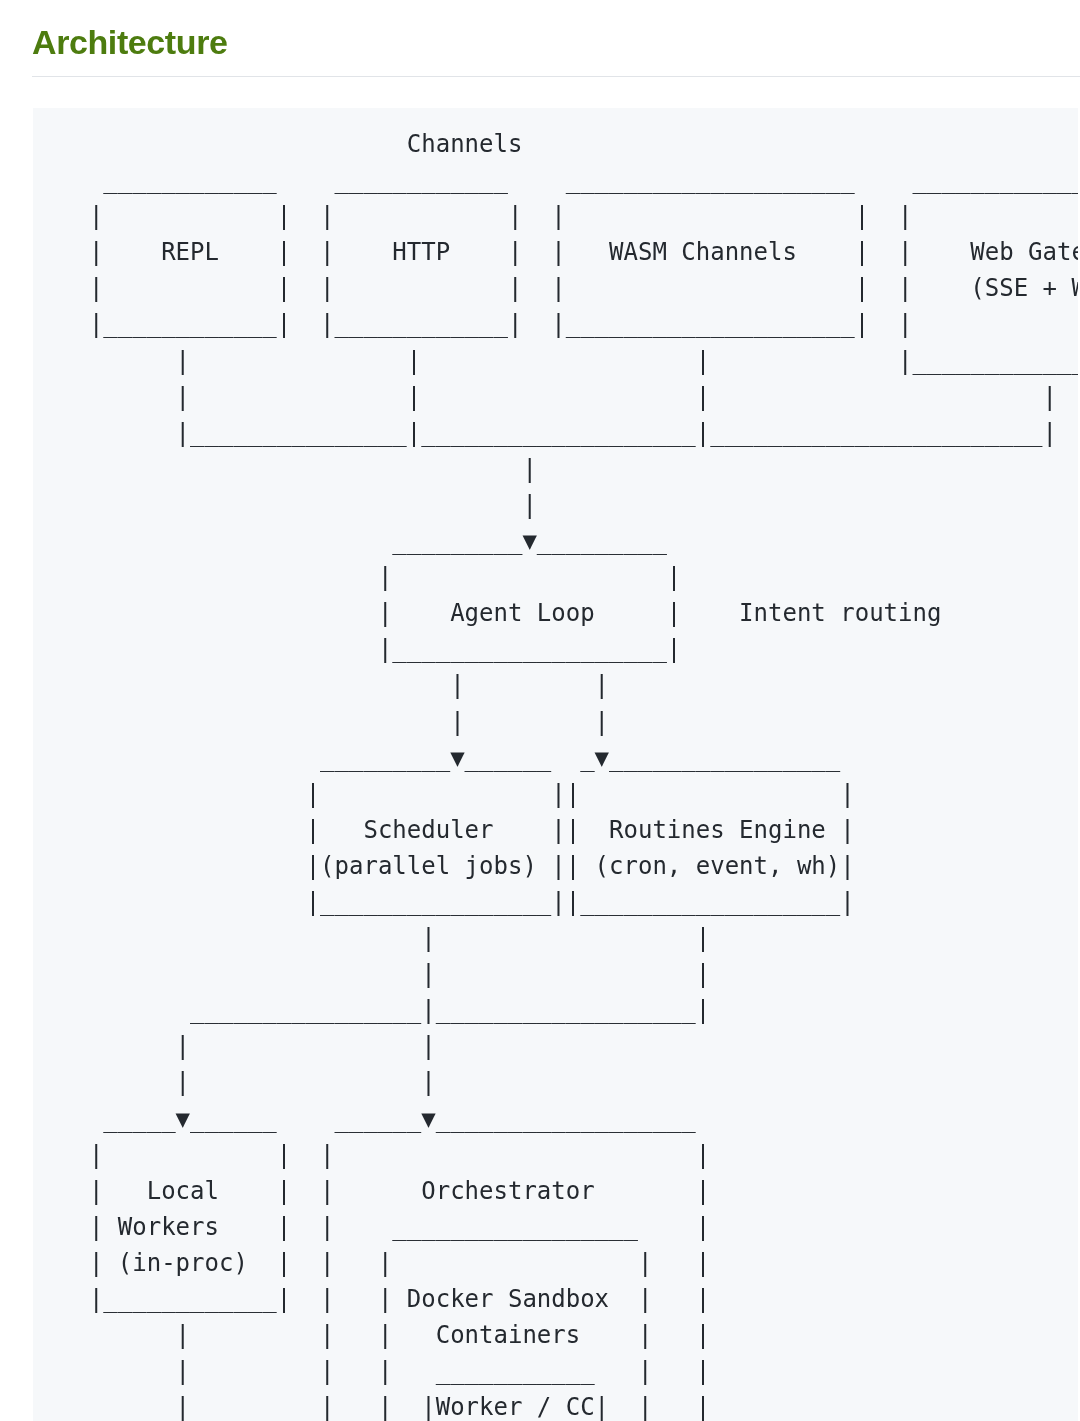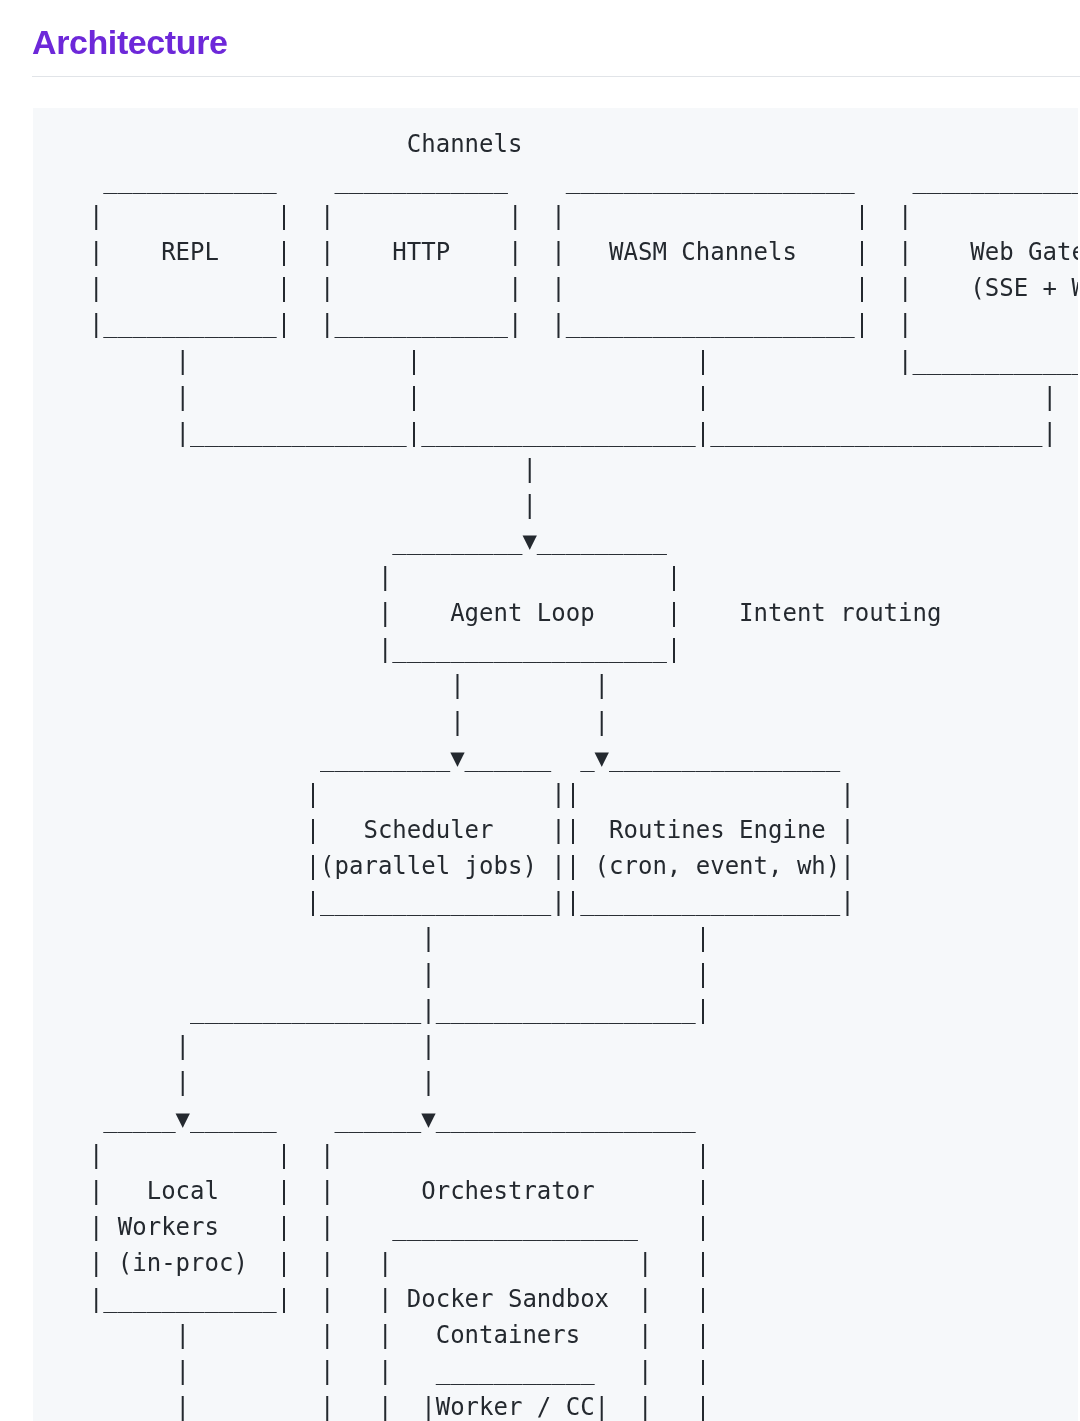--- a/index.html
+++ b/index.html
@@ -16,21 +16,21 @@
   }
   .page {
     width: 1080px;
     box-sizing: border-box;
   }
   .page-title {
     font-family: "Liberation Sans", sans-serif;
     font-size: 34px;
     font-weight: bold;
     letter-spacing: -0.4px;
-    color: #6d28d9;
+    color: #4d7c0f;
     margin: 0;
     padding: 18px 0 0 32px;
     line-height: 48px;
   }
   .title-rule {
     height: 1px;
     background: #e1e4e8;
     margin: 10px 0 0 32px;
     width: 1048px;
   }

